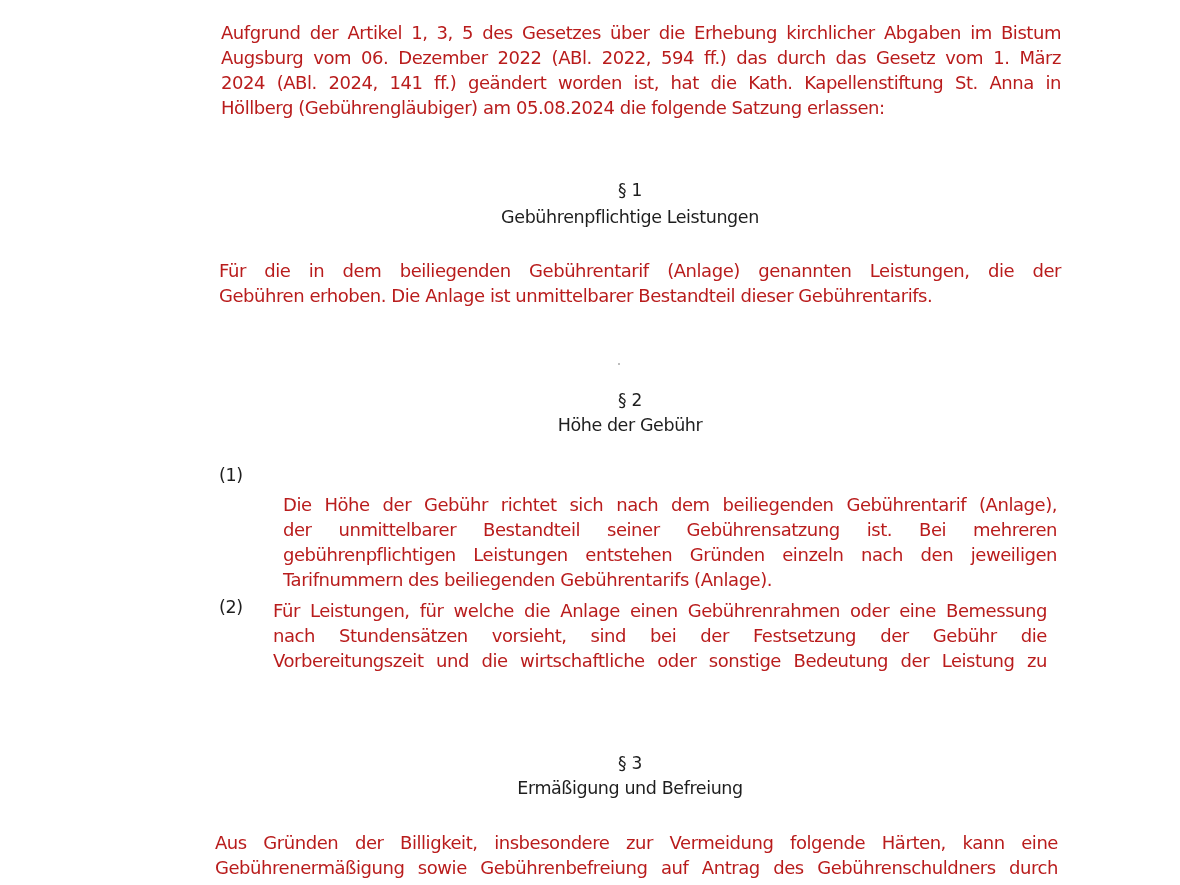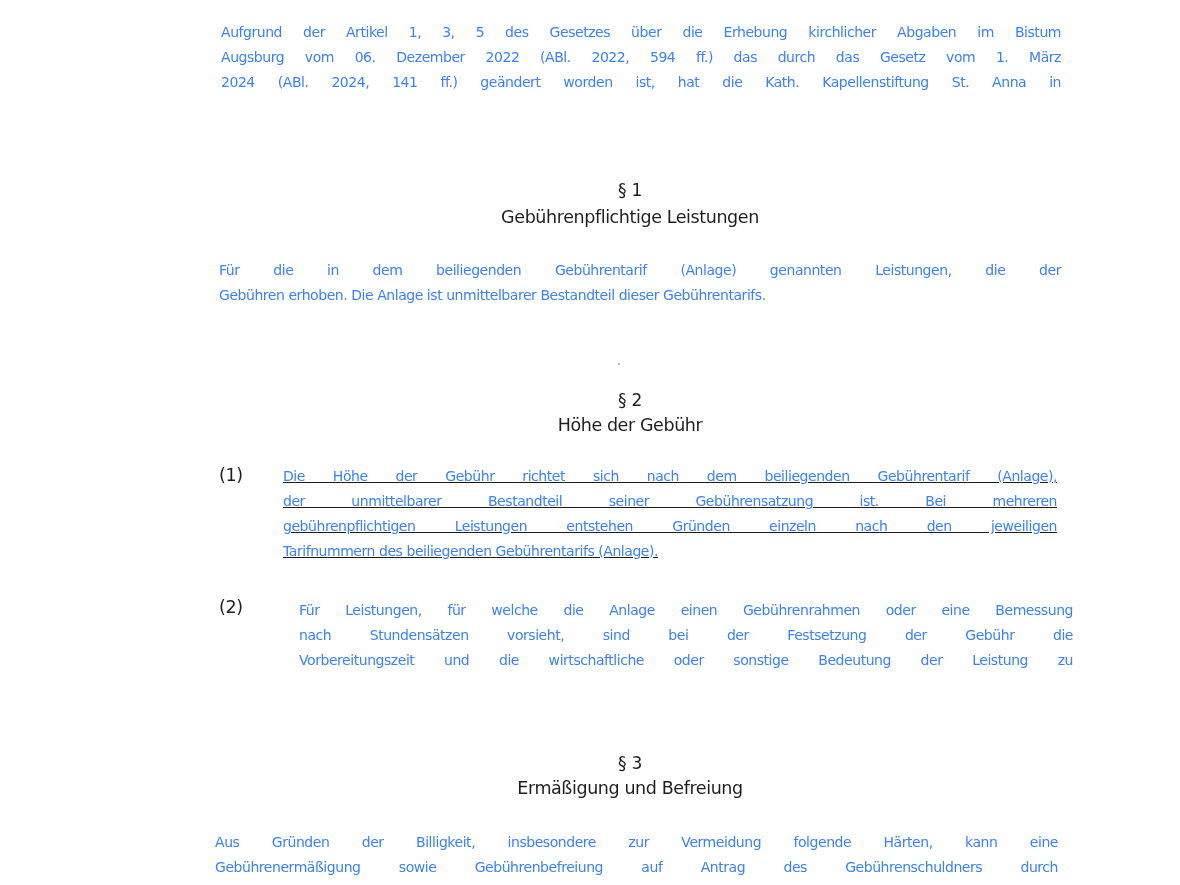--- a/index.html
+++ b/index.html
@@ -53,24 +53,24 @@
       position: absolute;
       font-size: 17.5px;
       letter-spacing: -0.3px;
       color: #1e1e1e;
     }
     .block {
       position: absolute;
     }
     .block .line {
       height: 25px;
-      font-size: 14px;
+      font-size: 18px;
       line-height: 25px;
       letter-spacing: -0.45px;
-      color: #3b82f6;
+      color: #b91c1c;
     }
     .cut {
       clip-path: inset(0 0 55% 0);
     }
     .speck {
       position: absolute;
       left: 618px;
       top: 363px;
       width: 2px;
       height: 2px;
@@ -79,45 +79,46 @@
   </style>
 </head>
 <body>
 
 <div class="page">
 
   <div class="block" style="left:221px; top:20px; width:840px;">
     <span class="line">Aufgrund der Artikel 1, 3, 5 des Gesetzes über die Erhebung kirchlicher Abgaben im Bistum</span>
     <span class="line">Augsburg vom 06. Dezember 2022 (ABl. 2022, 594 ff.) das durch das Gesetz vom 1. März</span>
     <span class="line">2024 (ABl. 2024, 141 ff.) geändert worden ist, hat die Kath. Kapellenstiftung St. Anna in</span>
+    <span class="line left">Höllberg (Gebührengläubiger) am 05.08.2024 die folgende Satzung erlassen:</span>
   </div>
 
   <div class="heading-num" style="top:180px;">§ 1</div>
   <div class="heading-title" style="top:207px;">Gebührenpflichtige Leistungen</div>
 
   <div class="block" style="left:219px; top:258px; width:842px;">
     <span class="line">Für die in dem beiliegenden Gebührentarif (Anlage) genannten Leistungen, die der</span>
     <span class="line left">Gebühren erhoben. Die Anlage ist unmittelbarer Bestandteil dieser Gebührentarifs.</span>
   </div>
 
   <div class="speck"></div>
 
   <div class="heading-num" style="top:390px;">§ 2</div>
   <div class="heading-title" style="top:415px;">Höhe der Gebühr</div>
 
   <div class="para-num" style="left:219px; top:465px;">(1)</div>
-  <div class="block" style="left:283px; top:464px; width:774px;text-decoration:underline;">
+  <div class="block" style="left:283px; top:492px; width:774px;">
     <span class="line">Die Höhe der Gebühr richtet sich nach dem beiliegenden Gebührentarif (Anlage),</span>
     <span class="line">der unmittelbarer Bestandteil seiner Gebührensatzung ist. Bei mehreren</span>
     <span class="line">gebührenpflichtigen Leistungen entstehen Gründen einzeln nach den jeweiligen</span>
     <span class="line left">Tarifnummern des beiliegenden Gebührentarifs (Anlage).</span>
   </div>
 
   <div class="para-num" style="left:219px; top:597px;">(2)</div>
-  <div class="block" style="left:299px; top:598px; width:774px;">
+  <div class="block" style="left:273px; top:598px; width:774px;">
     <span class="line">Für Leistungen, für welche die Anlage einen Gebührenrahmen oder eine Bemessung</span>
     <span class="line">nach Stundensätzen vorsieht, sind bei der Festsetzung der Gebühr die</span>
     <span class="line">Vorbereitungszeit und die wirtschaftliche oder sonstige Bedeutung der Leistung zu</span>
   </div>
 
   <div class="heading-num" style="top:753px;">§ 3</div>
   <div class="heading-title" style="top:778px;">Ermäßigung und Befreiung</div>
 
   <div class="block" style="left:215px; top:830px; width:843px;">
     <span class="line">Aus Gründen der Billigkeit, insbesondere zur Vermeidung folgende Härten, kann eine</span>

